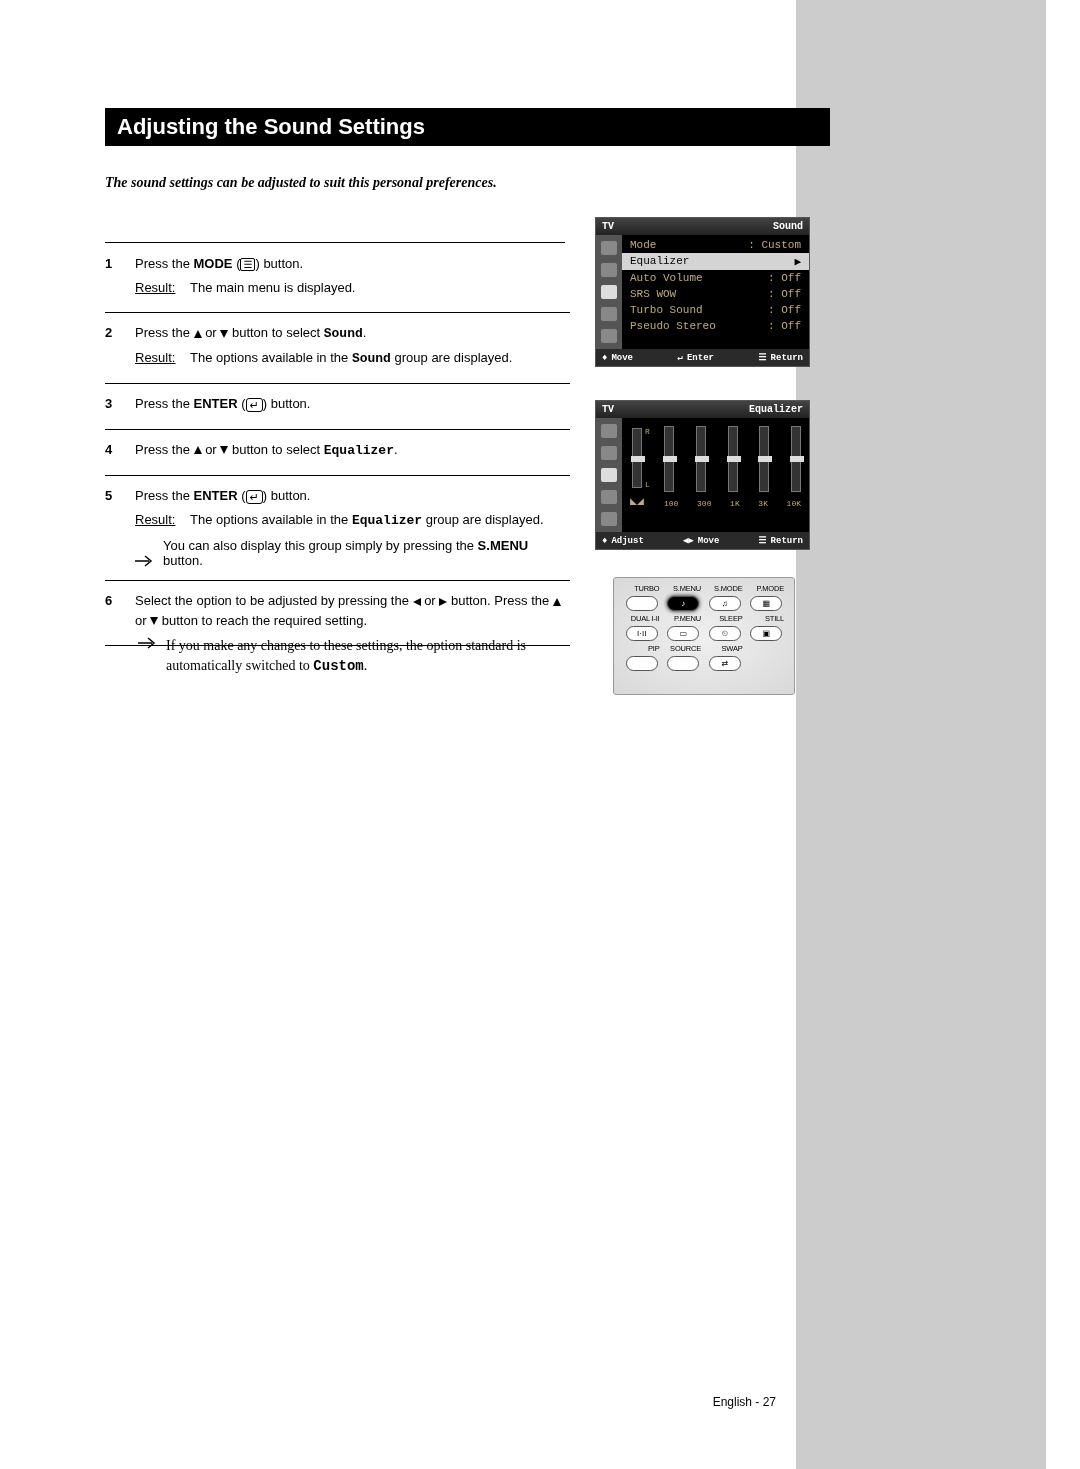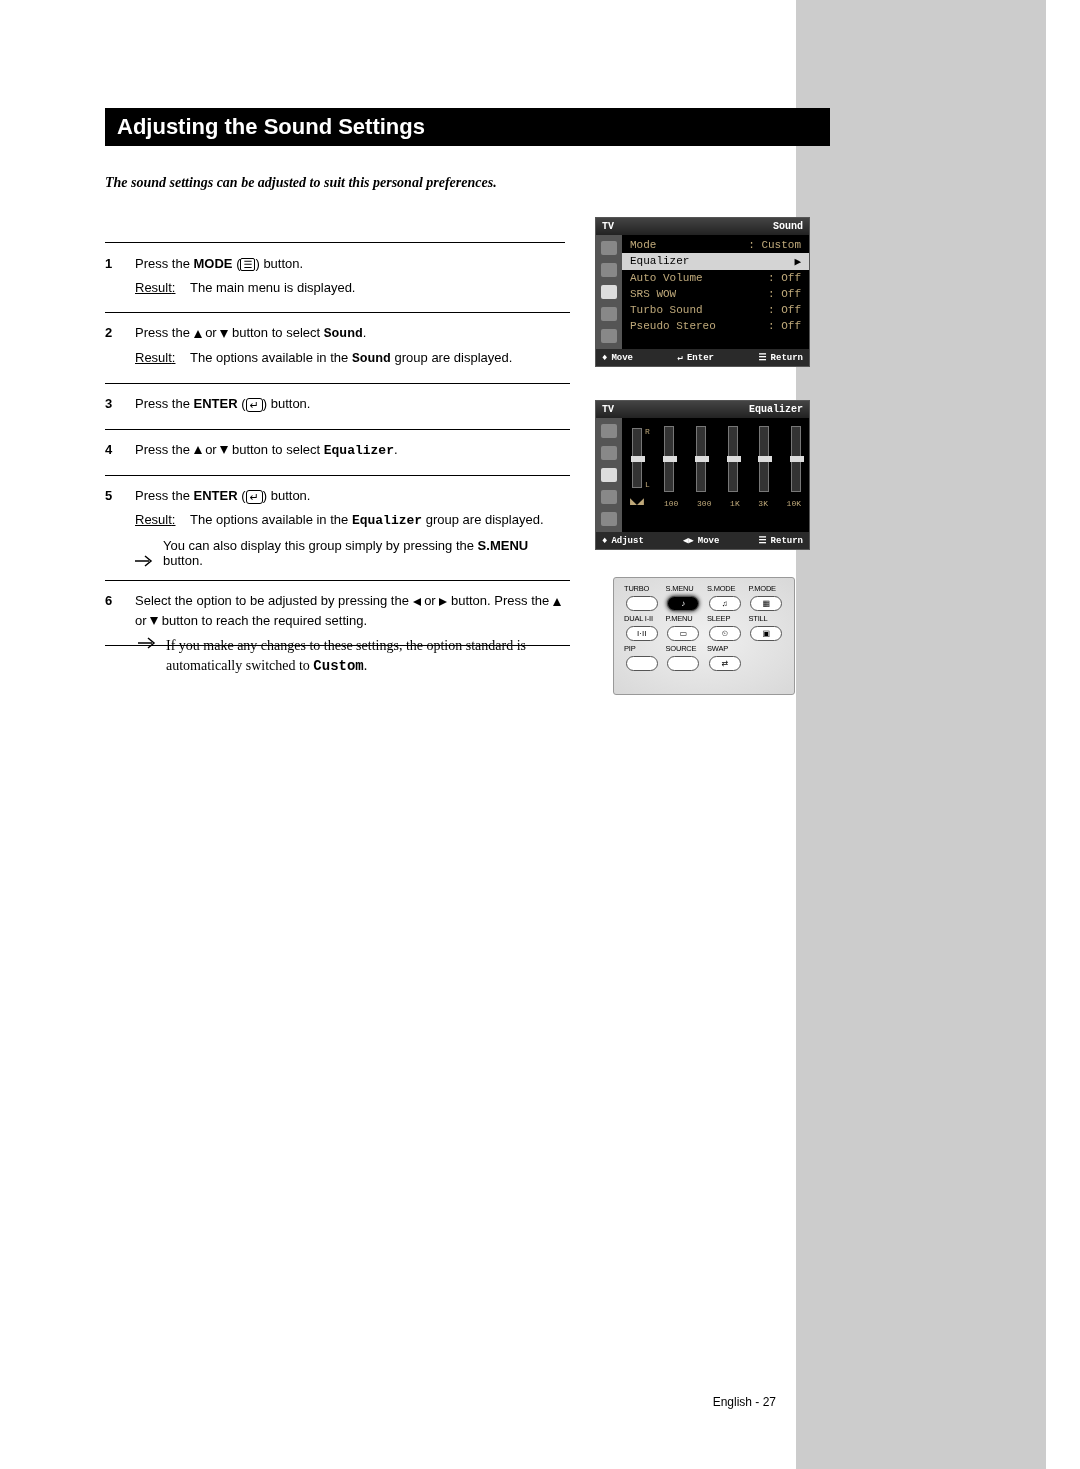--- a/index.html
+++ b/index.html
@@ -273,21 +273,21 @@
     border: 1px solid #999;
     border-radius: 3px;
   }
   .remote-grid {
     position: absolute;
     top: 6px; left: 10px; right: 10px;
     display: grid;
     grid-template-columns: repeat(4, 1fr);
     row-gap: 3px;
     column-gap: 6px;
-    text-align: left;
+    text-align: right;
   }
   .remote-label {
     font-size: 7.5px;
     letter-spacing: -0.2px;
   }
   .remote-btn {
     height: 15px;
     border: 1px solid #555;
     border-radius: 8px;
     margin: 0 auto;

